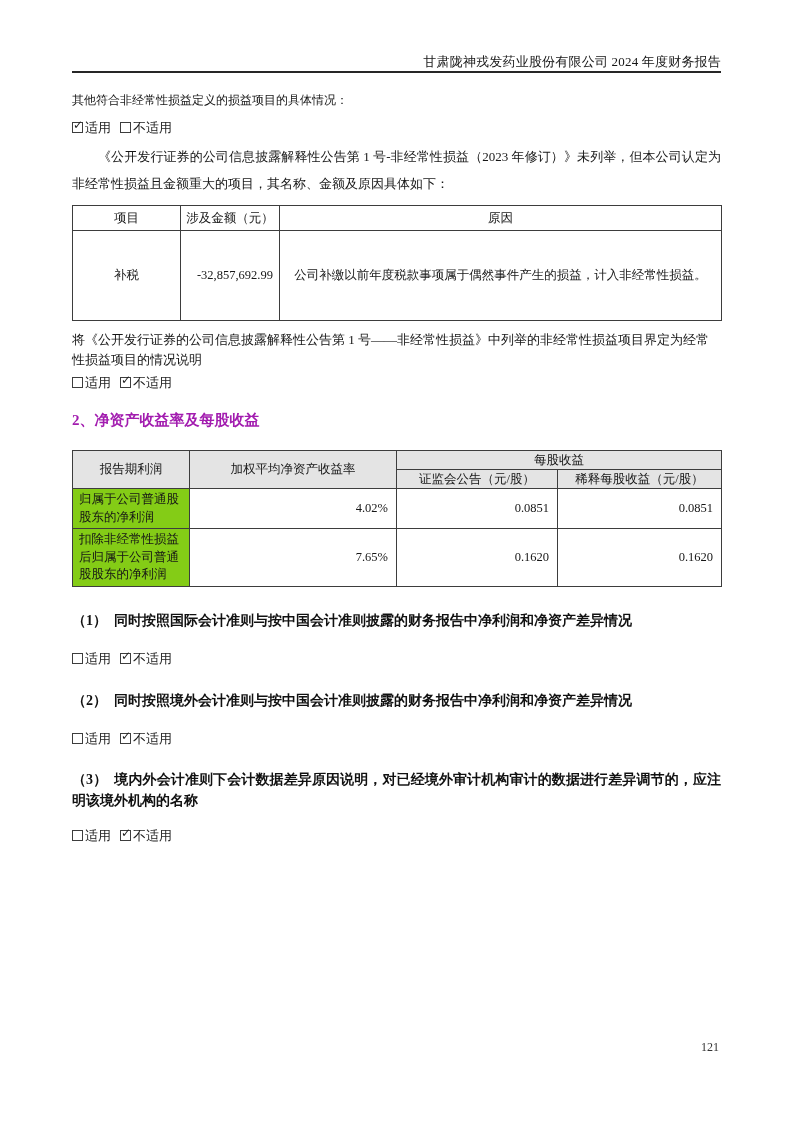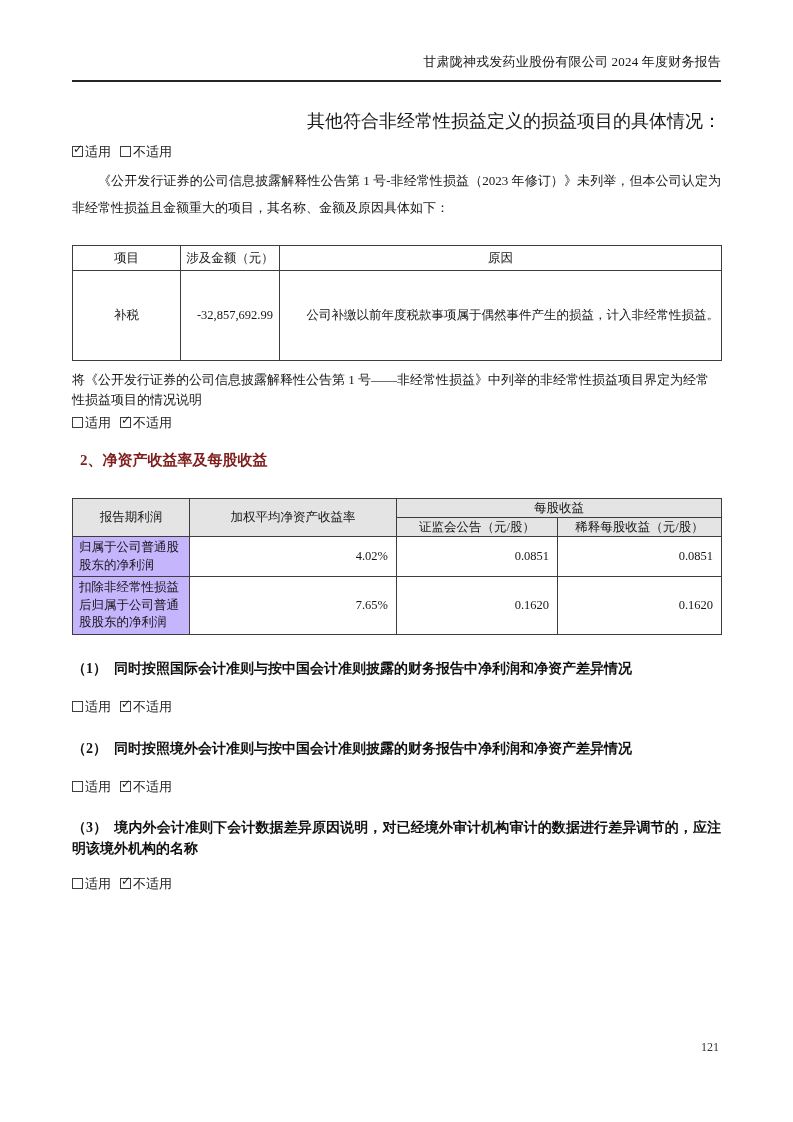--- a/index.html
+++ b/index.html
@@ -14,27 +14,26 @@
     overflow: hidden;
   }
   .content {
     position: absolute;
     left: 72px;
     top: 0;
     width: 649px;
   }
   .doc-header {
     padding-top: 53px;
-    padding-bottom: 9px;
     border-bottom: 2px solid #262626;
     text-align: right;
     font-size: 13px;
     letter-spacing: 0.2px;
   }
-  .intro { margin: 27px 0 0 0; font-size: 18px; text-align: right; }
+  .intro { margin: 19px 0 0 0; font-size: 12px; }
   .para { margin: 0; font-size: 13px; line-height: 27px; text-indent: 2em; text-align: justify; }
   .para1 { margin-top: 12px; }
   .para2 { margin-top: 6px; }
   .note { margin: 9px 12px 0 0; font-size: 13px; line-height: 20px; text-align: justify; }
 
   .checkline { font-size: 13px; color: #1d1d1d; }
   .ck1 { margin-top: 10px; }
   .ck2 { margin-top: 4px; }
   .ck3 { margin-top: 19px; }
   .ck4 { margin-top: 19px; }
@@ -57,34 +56,34 @@
   }
 
   table {
     border-collapse: collapse;
     table-layout: fixed;
     width: 649px;
     font-size: 12.5px;
     color: #161616;
   }
   th, td { border: 1px solid #3d3d3d; font-weight: normal; padding: 0; }
-  .tbl1 { margin-top: 24px; }
+  .tbl1 { margin-top: 8px; }
   .tbl1 thead th { height: 25px; text-align: center; }
   .tbl1 td { height: 90px; vertical-align: middle; }
   .tbl1 .c-item { text-align: center; }
   .tbl1 .c-amount { text-align: right; padding-right: 6px; }
-  .tbl1 .c-reason { text-align: right; padding: 3px 2px; line-height: 21px; }
-
-  .tbl2 { margin-top: 28px; }
+  .tbl1 .c-reason { text-align: center; padding: 3px 2px; line-height: 21px; }
+
+  .tbl2 { margin-top: 20px; }
   .tbl2 th { height: 19px; background: #e4e4e4; text-align: center; }
   .tbl2 td { height: 37px; vertical-align: middle; }
-  .tbl2 .c-label { background: #c4b5fd; text-align: left; padding: 2px 6px; line-height: 17.5px; }
+  .tbl2 .c-label { background: #84cc16; text-align: left; padding: 2px 6px; line-height: 17.5px; }
   .tbl2 .c-num { text-align: right; padding-right: 8px; }
 
-  .h2 { margin: 8px; font-size: 15px; font-weight: bold; color: #7f1d1d; }
+  .h2 { margin: 0; font-size: 15px; font-weight: bold; color: #a21caf; }
   .h2-s2 { margin-top: 19px; }
   .h2-s3 { margin-top: 26px; }
   .h3 { margin: 0; font-size: 14px; font-weight: bold; line-height: 21px; color: #111; text-align: justify; }
   .h3 .num { margin-right: 7px; }
   .h3-1 { margin-top: 23px; }
   .h3-2 { margin-top: 22px; }
   .h3-3 { margin-top: 21px; }
 
   .pagenum {
     position: absolute;

